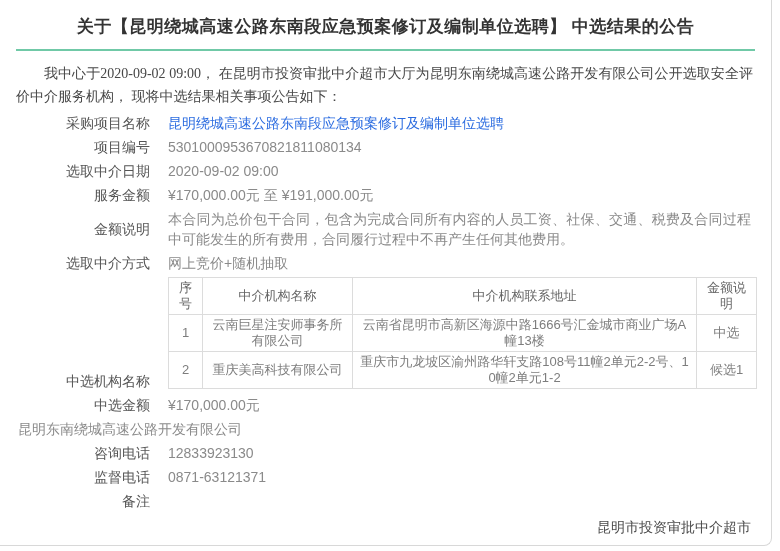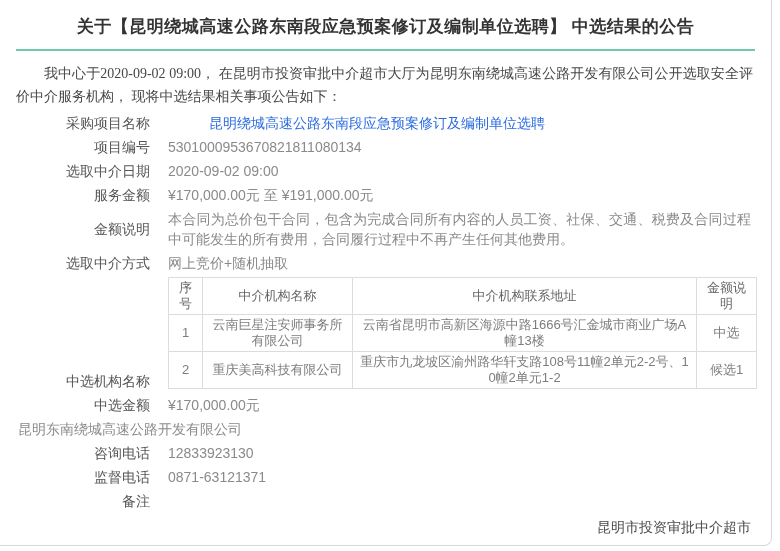--- a/index.html
+++ b/index.html
@@ -62,21 +62,20 @@
   .field-value.multiline {
     line-height: 20px;
     text-align: justify;
     padding-top: 2px; padding-bottom: 2px;
   }
   .field-row.center-label { align-items: center; }
   a.project-link {
     color: #2a6be0;
     text-decoration: none;
     cursor: pointer;
-    margin-left: 41px;
   }
   table.result-table {
     border-collapse: collapse;
     table-layout: fixed;
     width: 588px;
     margin: 2px 0 4px;
     border-radius: 28px;
   }
   .result-table th, .result-table td {
     border: 1px solid #dcdcdc;

